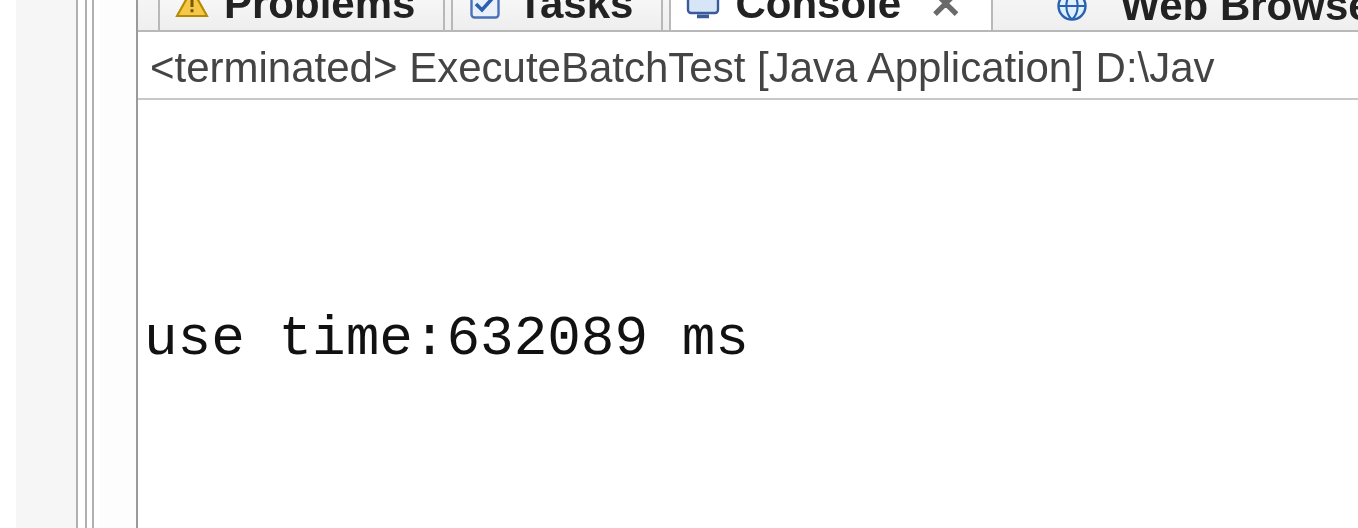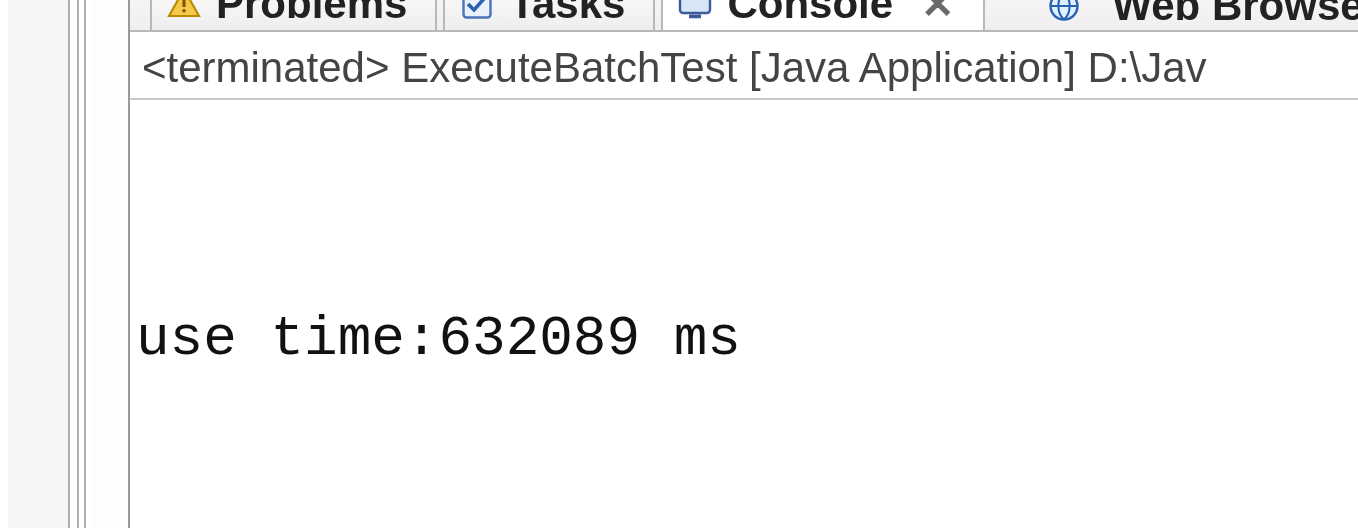--- a/index.html
+++ b/index.html
@@ -1,19 +1,19 @@
 <!DOCTYPE html>
 <html><head>
   <meta charset="utf-8">
   <style>
     * { margin: 0; padding: 0; box-sizing: border-box; }
     html, body { width: 1358px; height: 528px; overflow: hidden; background: #fff; font-family: Tahoma, "Segoe UI", sans-serif; }
     .outer {
       position: absolute;
-      left: 8px; top: 0; width: 1312px; height: 528px;
+      left: 16px; top: 0; width: 1312px; height: 528px;
       background: #f6f6f6;
     }
     .frame-l1 {
       position: absolute;
       left: 60px; top: -40px; width: 1400px; height: 620px;
       border: 2px solid #b0b0b0;
       background: #fff;
     }
     .frame-l1::before {
       content: "";

